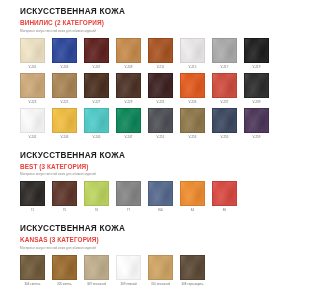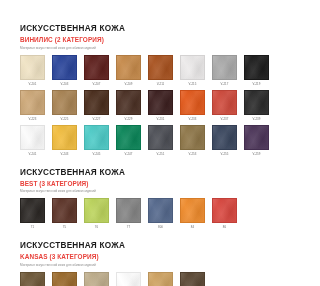--- a/index.html
+++ b/index.html
@@ -2,21 +2,21 @@
 <html><head>
 <meta charset="utf-8">
 <style>
   * { box-sizing: border-box; margin: 0; padding: 0; }
   html, body {
     width: 286px; height: 286px;
     background: #ffffff;
     font-family: "Liberation Sans", sans-serif;
     overflow: hidden;
   }
-  .page { width: 286px; height: 236px; position: relative; padding: 17px 20px; }
+  .page { width: 286px; height: 236px; position: relative; padding: 0 20px; }
 
   .section { margin-bottom: 0; }
 
   .sec-title {
     font-size: 8.2px;
     font-weight: bold;
     letter-spacing: 0.25px;
     color: #1a1a1a;
     line-height: 10px;
   }

